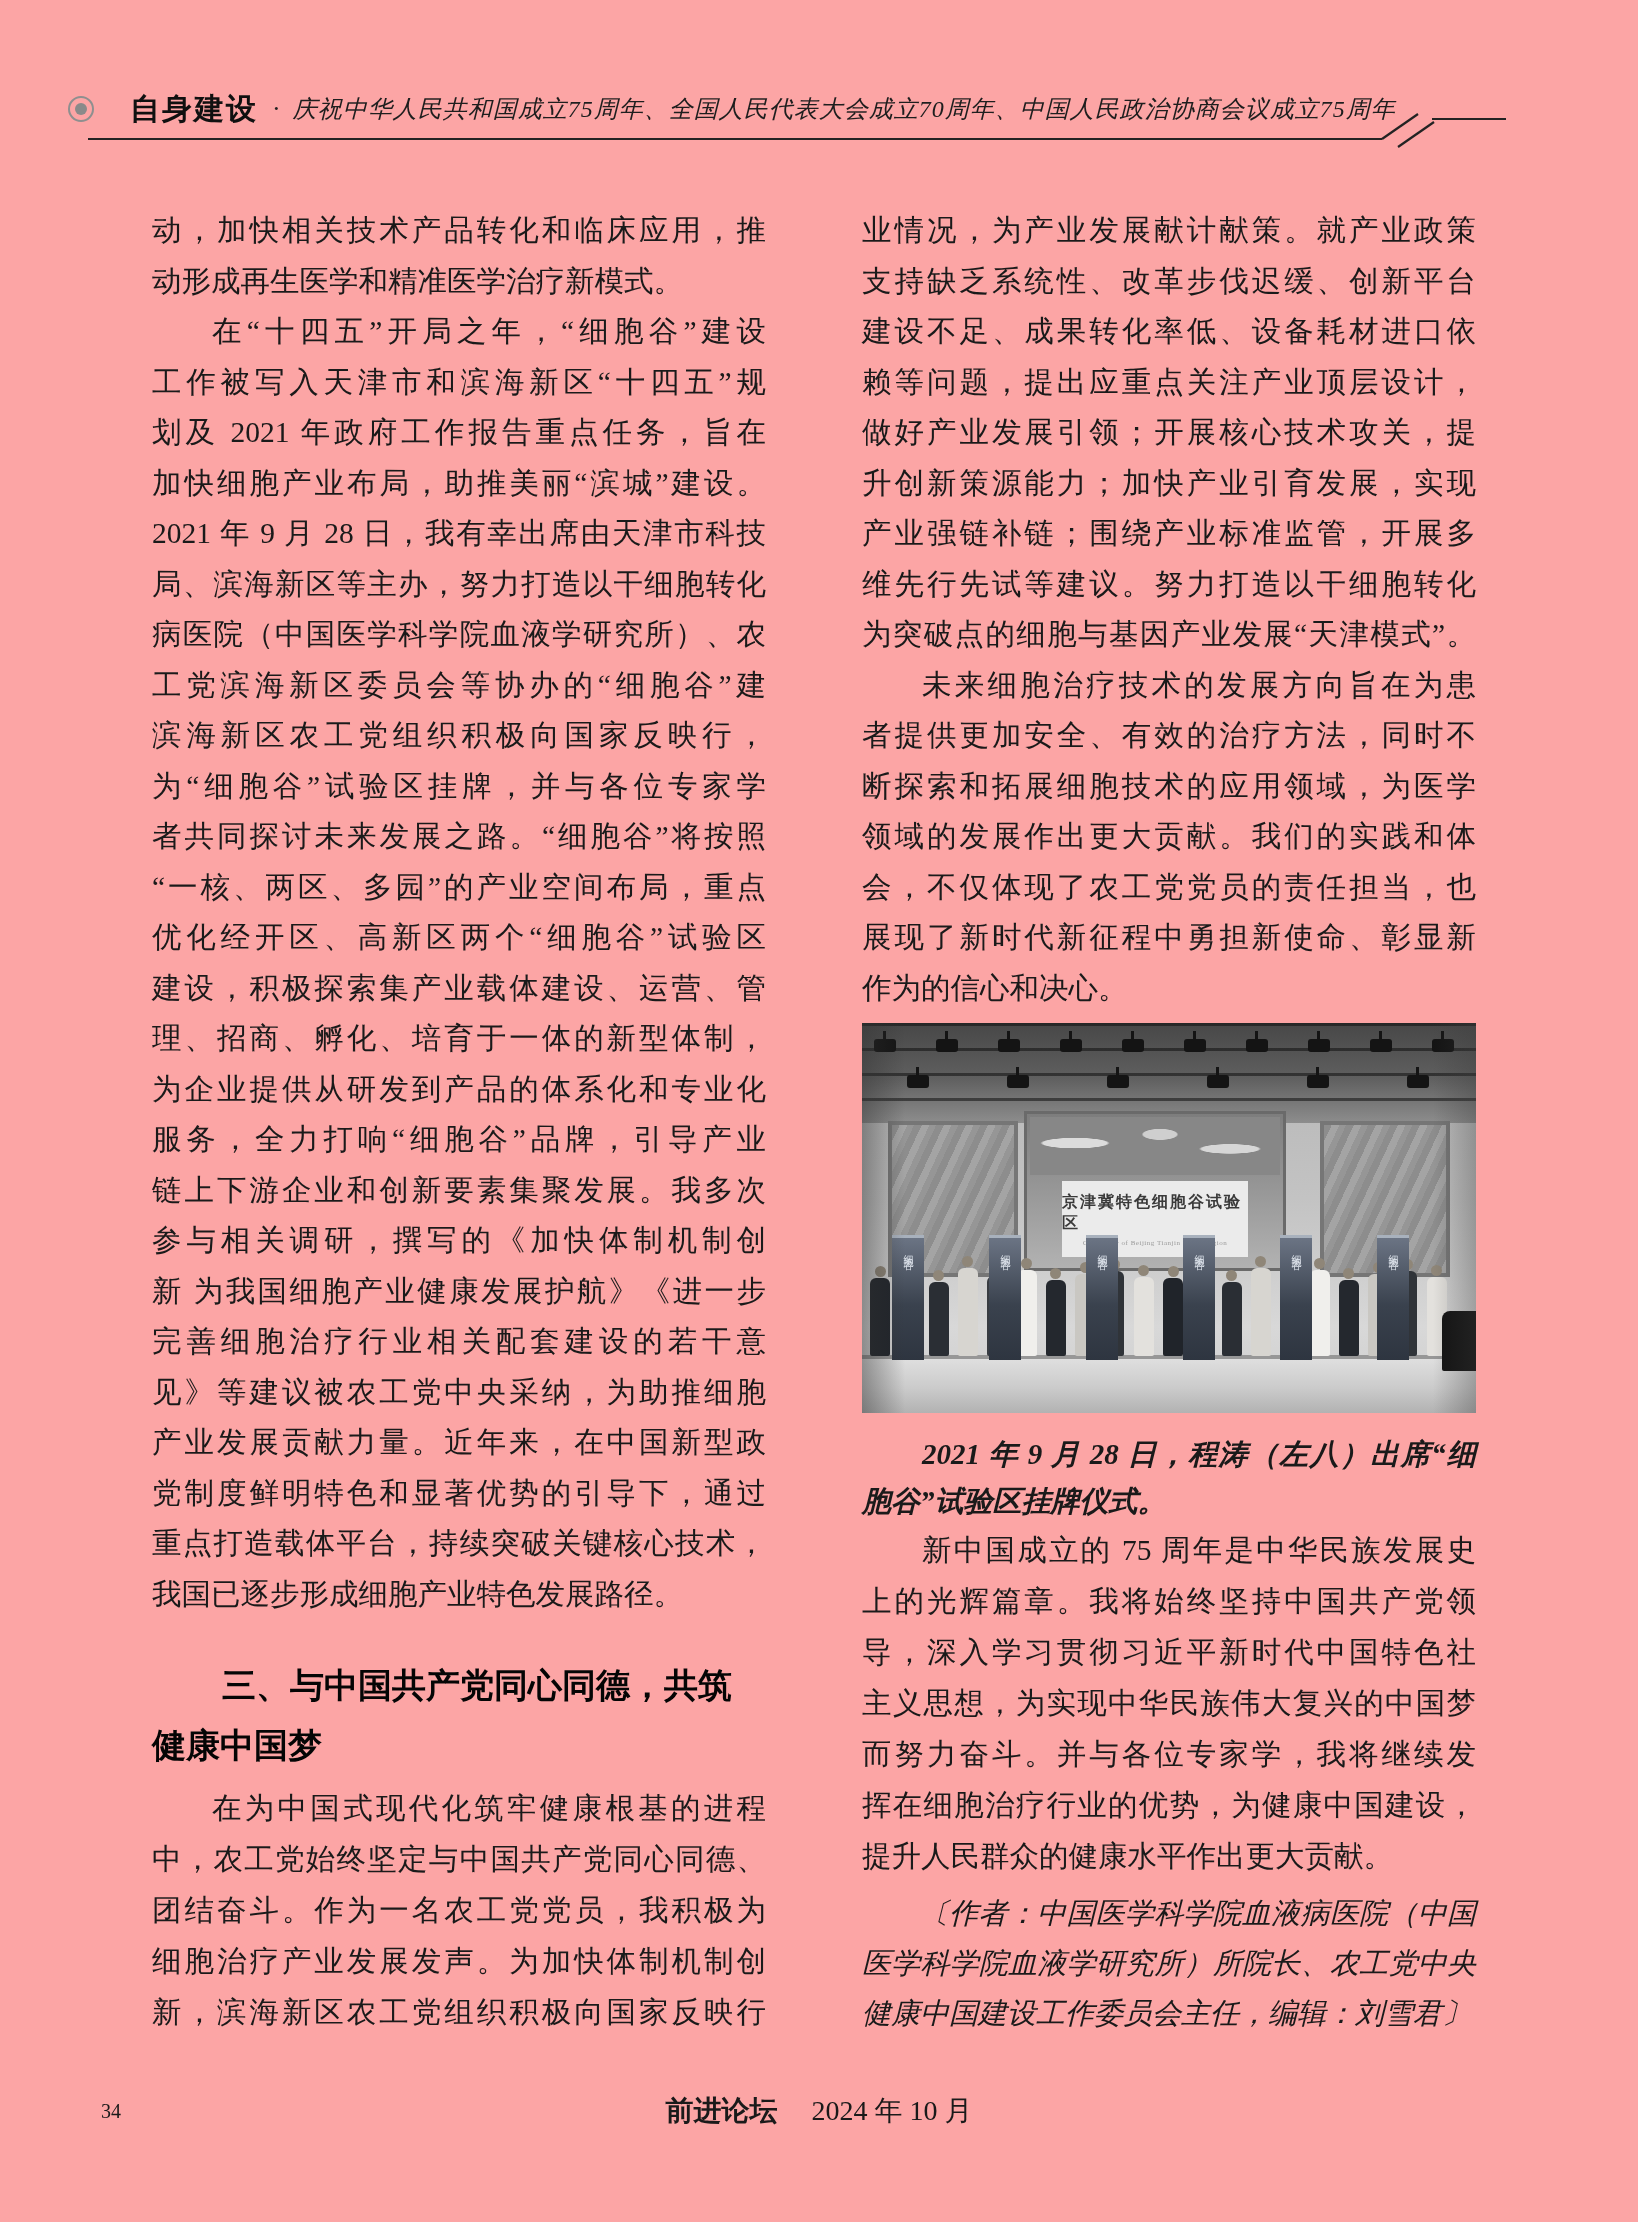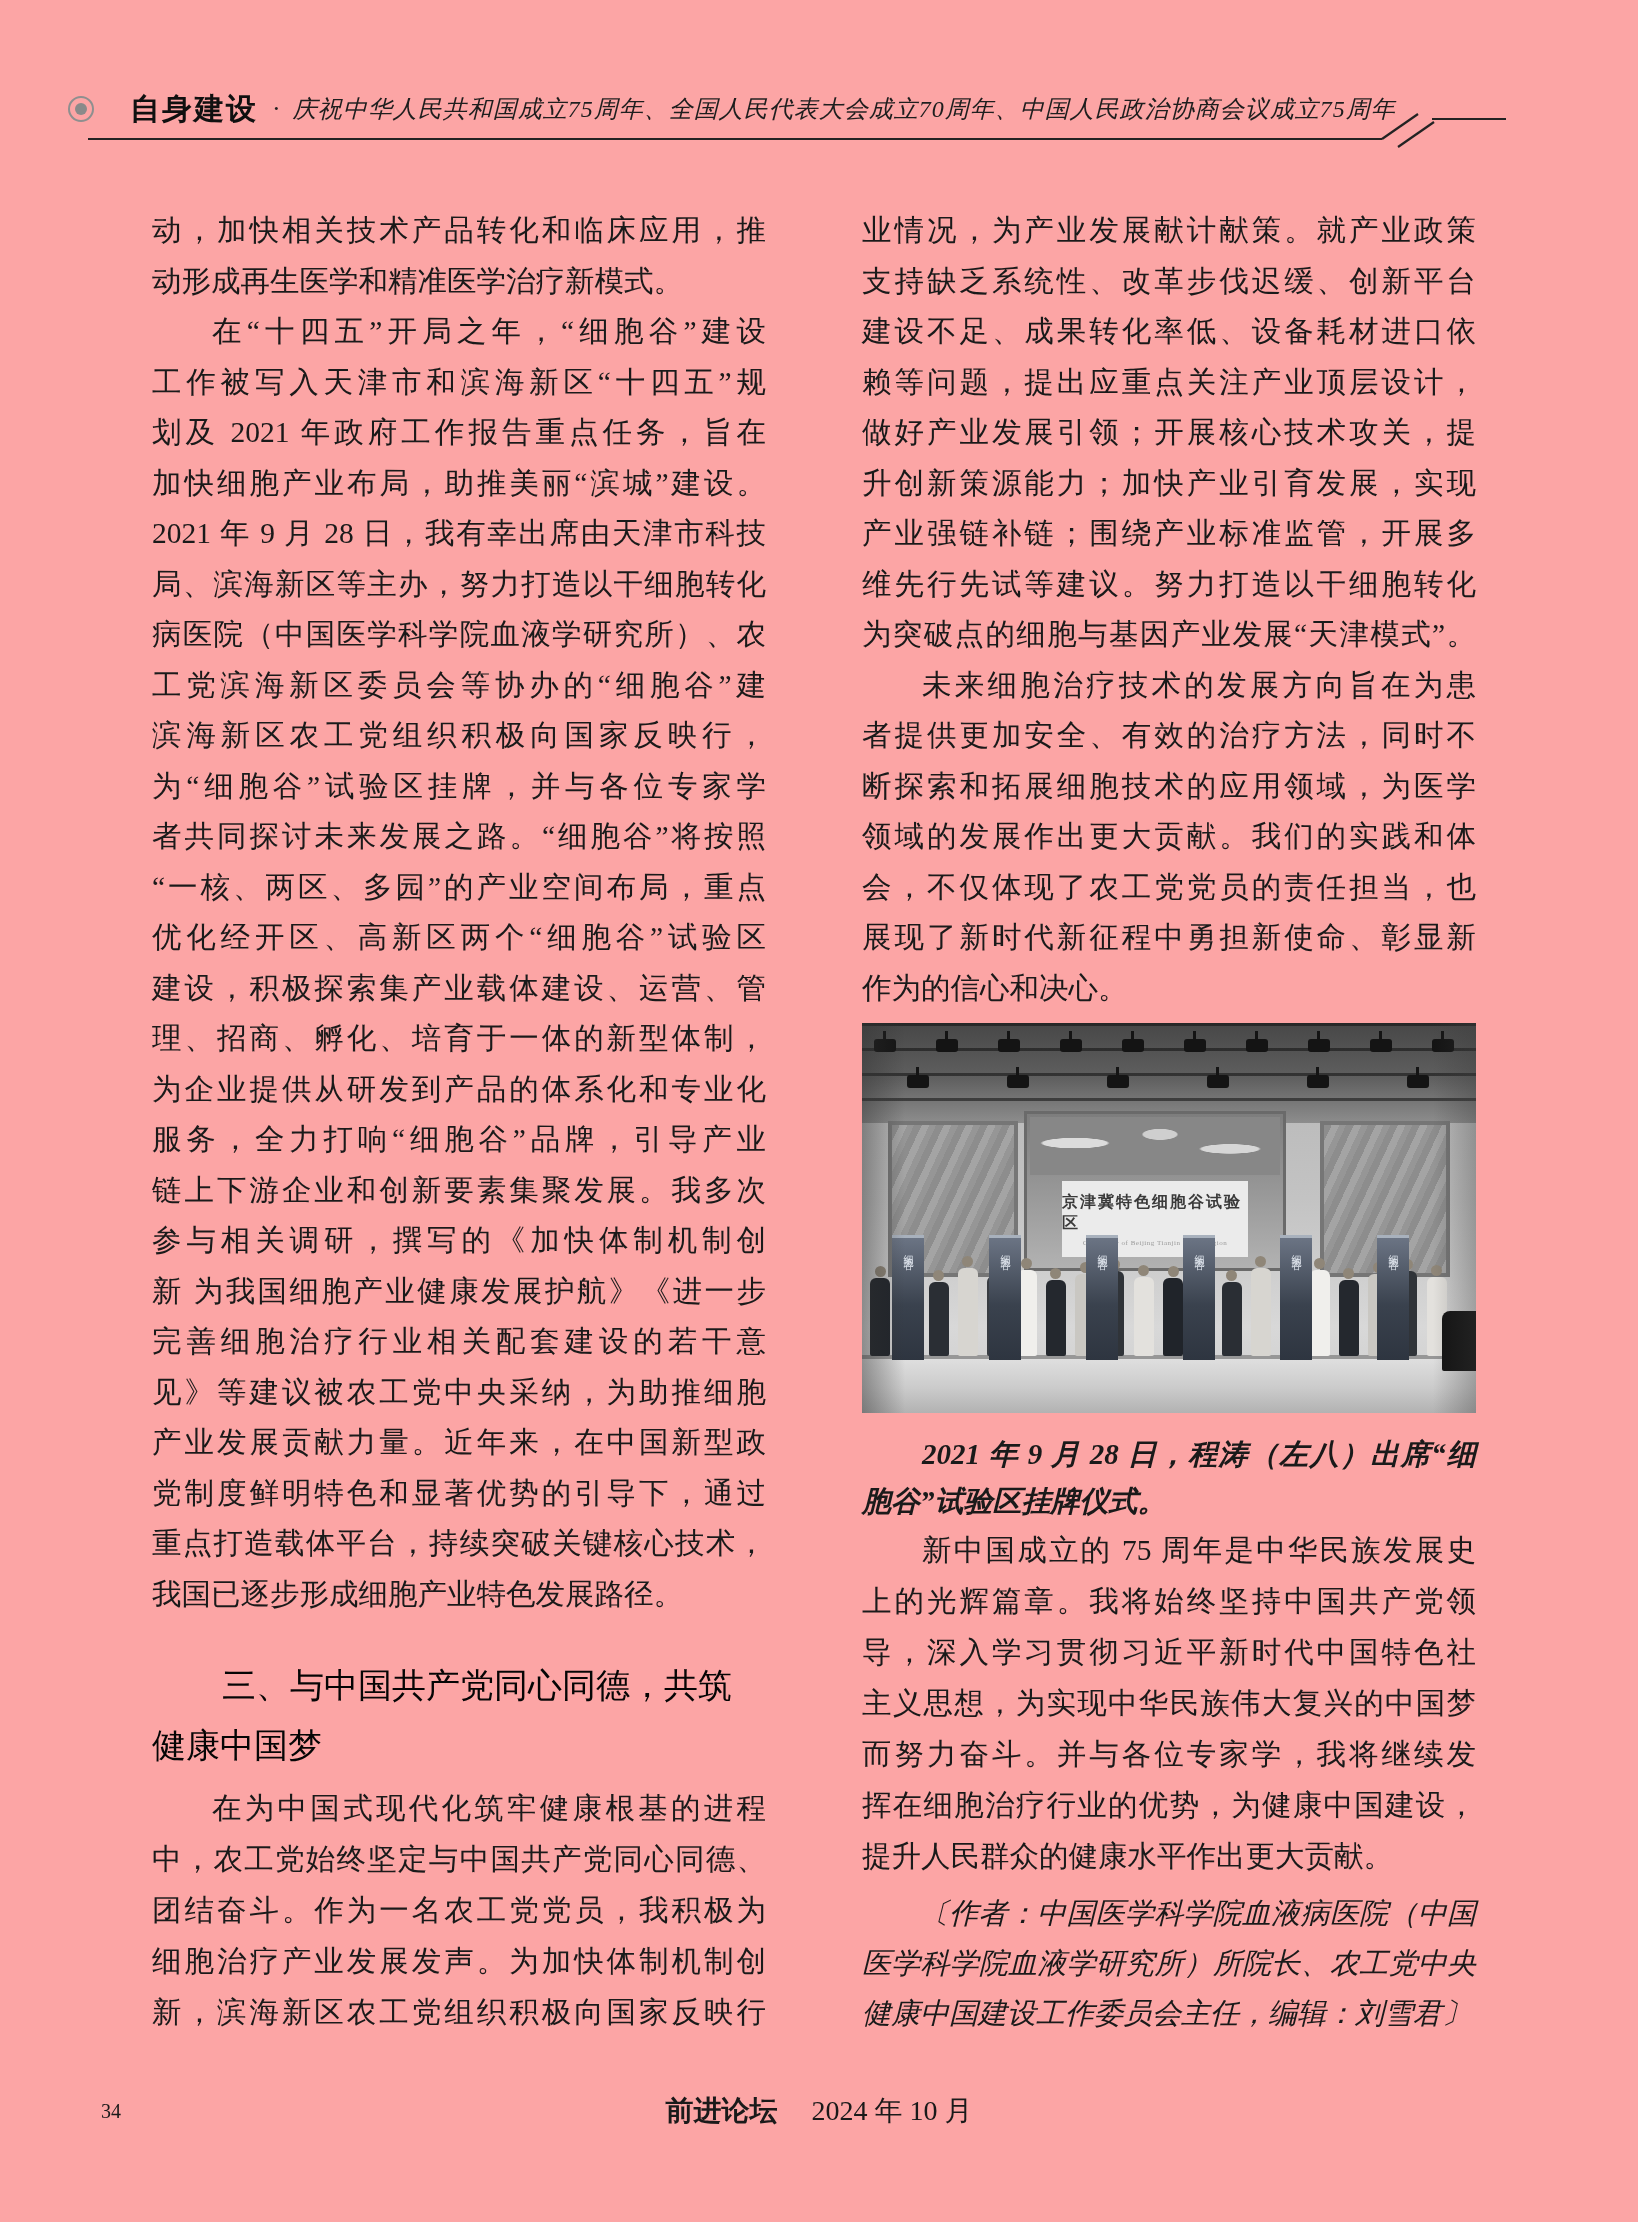--- a/index.html
+++ b/index.html
@@ -17,21 +17,21 @@
 
   
   .col{position:absolute;width:614px;}
   #colL{left:152px;top:205px;}
   #colR{left:862px;top:205px;}
   .tl{margin:0;height:50.5px;line-height:50.5px;font-size:29.5px;
       text-align:justify;text-align-last:justify;white-space:normal;}
   .tl.ind{padding-left:60px;}
   .tl.end{text-align:left;text-align-last:left;}
 
-  .sec-h{margin:0;font-family:"Liberation Sans","DejaVu Sans",sans-serif;font-weight:400;
+  .sec-h{margin:0;font-family:"Liberation Sans","DejaVu Sans",sans-serif;font-weight:700;
          font-size:34px;color:#050505;height:60px;line-height:60px;text-align:left;}
   .sec-h.h1{margin-top:36px;padding-left:70px;}
 
   .cap{margin:0;height:47px;line-height:47px;font-size:29px;font-weight:600;font-style:italic;
        text-align:justify;text-align-last:justify;}
   .cap.ind{padding-left:60px;}
   .cap.end{text-align:center;text-align-last:left;}
   .cap-wrap{margin-top:18px;}
 
   .p3 .tl{height:51px;line-height:51px;}

